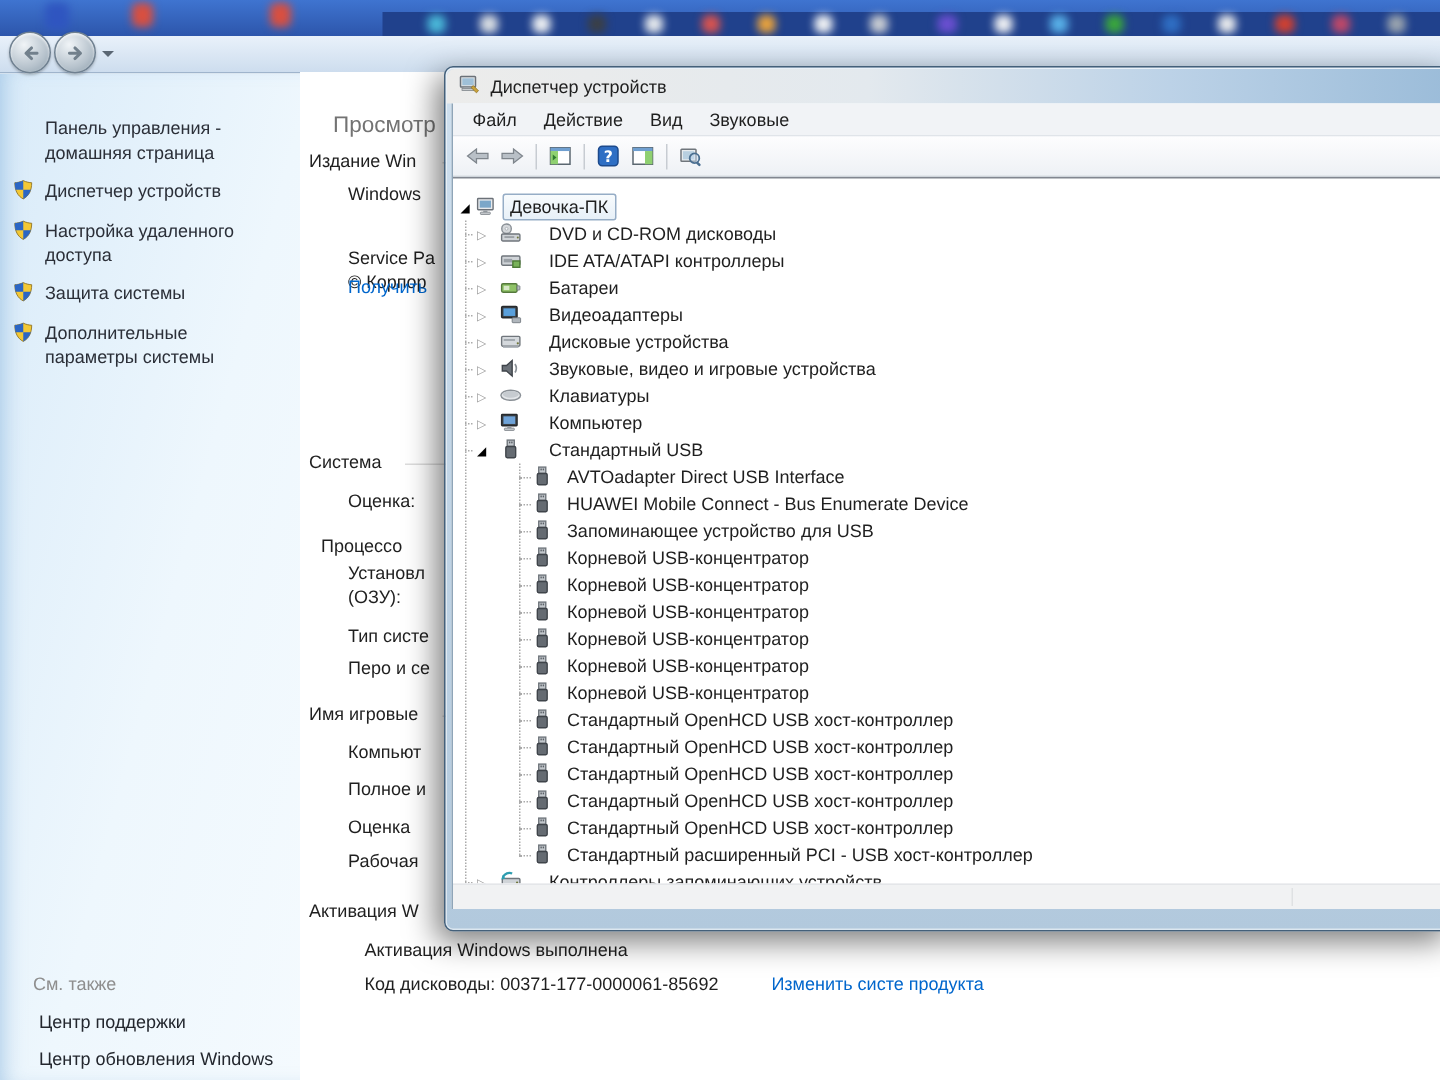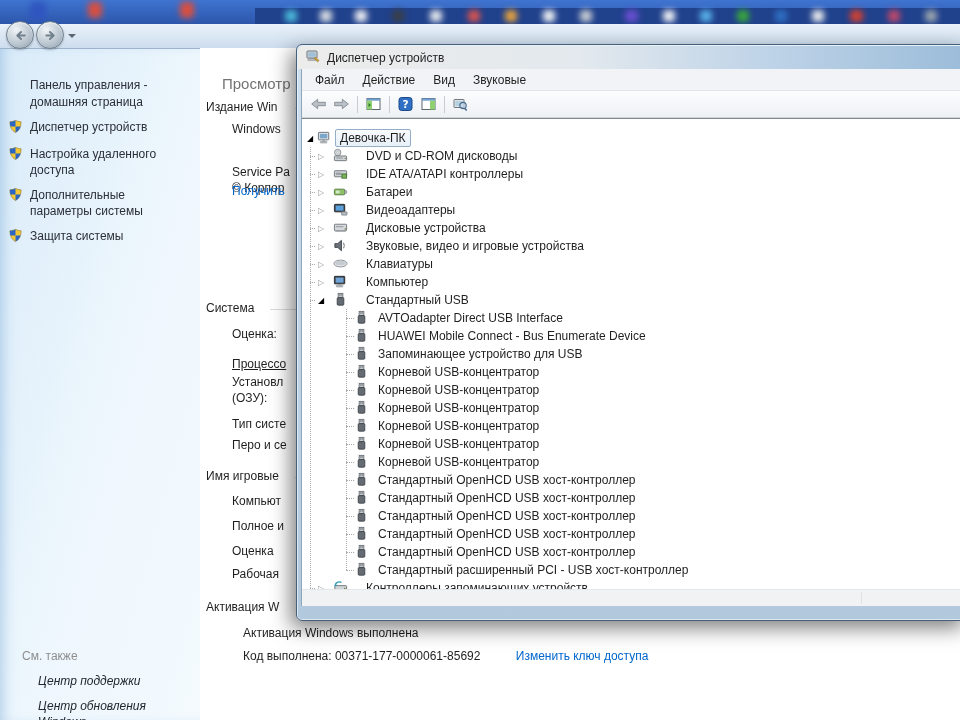--- a/index.html
+++ b/index.html
@@ -26,21 +26,21 @@
   .sidebar { position:absolute; left:0; top:49px; width:200px; height:671px;
     background:linear-gradient(105deg,#d9ebf9,#eef7fd 55%,#f4fafe);
     box-shadow:inset 10px 0 14px -8px rgba(120,170,215,.55); }
   .home-link { position:absolute; left:30px; top:28px; width:155px; line-height:17px; color:#2b2f38; }
   .tasks { position:absolute; left:8px; top:70px; width:185px; }
   .task { display:flex; margin-bottom:9px; }
   .task .ticonw { width:22px; flex:none; } .task .ticonw svg { width:15px; height:15px; }
   .task .tlabelw { width:152px; line-height:16px; color:#2b2f38; }
   .seealso { position:absolute; left:22px; top:600px; width:170px; }
   .seealso .hdr { color:#8e8e8e; margin-bottom:10px; }
-  .seealso .lnk { color:#23272e; margin-left:16px; margin-bottom:9px; line-height:16px;font-style:italic; }
+  .seealso .lnk { color:#23272e; margin-left:4px; margin-bottom:9px; line-height:16px; }
 
   .content { position:absolute; left:200px; top:48px; width:760px; height:672px; background:#fff; }
   .content .abs { position:absolute; white-space:nowrap; }
   .pgtitle { font-size:15px; color:#737373; }
   .seclink { color:#0066cc; }
   .secline { position:absolute; height:1px; background:#dcdcdc; right:18px; }
 
   
   .dm { position:absolute; left:296px; top:44px; width:672px; height:577px; border:1px solid #44607a; border-radius:6px 0 0 6px;
     background:linear-gradient(#cfe0ef,#b2c9dd); box-shadow:-5px 7px 20px rgba(0,0,0,.5), inset 0 0 0 1px rgba(255,255,255,.55); z-index:10; }
@@ -165,30 +165,30 @@
           </svg></span>
         <span class="tlabelw">Настройка удаленного доступа</span>
       </div>
 
       <div class="task">
         <span class="ticonw"><svg viewBox="0 0 16 16">
             <path d="M8 1.5 C10 2.5 12.5 3 14 3 C14 8.5 12 12.5 8 14.5 C4 12.5 2 8.5 2 3 C3.5 3 6 2.5 8 1.5 Z" fill="#f3c834" stroke="#8a6d1f" stroke-width="0.6"></path>
             <path d="M8 1.5 C6 2.5 3.5 3 2 3 C2 5 2.2 6.6 2.6 8 L8 8 Z" fill="#2b66c4"></path>
             <path d="M8 8 L13.4 8 C12.4 11 10.6 13.2 8 14.5 Z" fill="#2b66c4"></path>
           </svg></span>
-        <span class="tlabelw">Дополнительные параметры системы</span>
+        <span class="tlabelw">Защита системы</span>
       </div>
 
       <div class="task">
         <span class="ticonw"><svg viewBox="0 0 16 16">
             <path d="M8 1.5 C10 2.5 12.5 3 14 3 C14 8.5 12 12.5 8 14.5 C4 12.5 2 8.5 2 3 C3.5 3 6 2.5 8 1.5 Z" fill="#f3c834" stroke="#8a6d1f" stroke-width="0.6"></path>
             <path d="M8 1.5 C6 2.5 3.5 3 2 3 C2 5 2.2 6.6 2.6 8 L8 8 Z" fill="#2b66c4"></path>
             <path d="M8 8 L13.4 8 C12.4 11 10.6 13.2 8 14.5 Z" fill="#2b66c4"></path>
           </svg></span>
-        <span class="tlabelw">Защита системы</span>
+        <span class="tlabelw">Дополнительные параметры системы</span>
       </div>
     </div>
   <div class="seealso">
     <div class="hdr">См. также</div>
     <div>
 
     <div class="lnk">Центр поддержки</div>
         <div class="lnk">Центр обновления Windows</div>
       </div>
   </div>
@@ -200,40 +200,40 @@
   <div class="abs" style="left:6px;top:52px;">Издание Win</div>
   <div class="secline" style="left:95px;top:60px;"></div>
   <div class="abs" style="left:32px;top:74px;">Windows</div>
   <div class="abs" style="left:32px;top:96px;margin-top:37px;">© Корпор</div>
   <div class="abs" style="left:32px;top:117px;">Service Pa</div>
   <div class="abs seclink" style="left:32px;top:136px;">Получить</div>
 
   <div class="abs" style="left:6px;top:253px;">Система</div>
   <div class="secline" style="left:70px;top:261px;"></div>
   <div class="abs" style="left:32px;top:279px;">Оценка:</div>
-  <div class="abs" style="left:32px;top:309px;text-decoration:underline;">Процессо</div>
+  <div class="abs" style="left:14px;top:309px;">Процессо</div>
   <div class="abs" style="left:32px;top:327px;">Установл</div>
   <div class="abs" style="left:32px;top:343px;">(ОЗУ):</div>
   <div class="abs" style="left:32px;top:369px;">Тип систе</div>
   <div class="abs" style="left:32px;top:390px;">Перо и се</div>
 
   <div class="abs" style="left:6px;top:421px;">Имя игровые</div>
   <div class="secline" style="left:95px;top:429px;"></div>
   <div class="abs" style="left:32px;top:446px;">Компьют</div>
   <div class="abs" style="left:32px;top:471px;">Полное и</div>
   <div class="abs" style="left:32px;top:496px;">Оценка</div>
   <div class="abs" style="left:32px;top:519px;">Рабочая</div>
 
   <div class="abs" style="left:6px;top:552px;">Активация W</div>
   <div class="secline" style="left:100px;top:560px;"></div>
   <div class="abs" style="left:43px;top:578px;">Активация Windows выполнена</div>
   <div class="abs" style="left:43px;top:601px;">
-    <span>Код выполнена:</span>
+    <span>Код дисководы:</span>
     <span>00371-177-0000061-85692</span>
-    <span class="seclink" style="margin-left:32px;">Изменить ключ доступа</span>
+    <span class="seclink" style="margin-left:32px;">Изменить систе продукта</span>
   </div>
 </main>
 
 <div class="dm">
   <div class="dm-title">
     <span class="wicon"><svg viewBox="0 0 16 16">
           <rect x="2" y="3" width="10" height="7" rx="0.5" fill="#dfe3e6" stroke="#6b7178"></rect>
           <rect x="3.2" y="4.2" width="7.6" height="4.6" fill="#9fc0d8"></rect>
           <rect x="4" y="10" width="6" height="1" fill="#9aa0a6"></rect>
           <rect x="3" y="11" width="8" height="1.4" fill="#c9cdd1" stroke="#7b8187" stroke-width="0.5"></rect>

